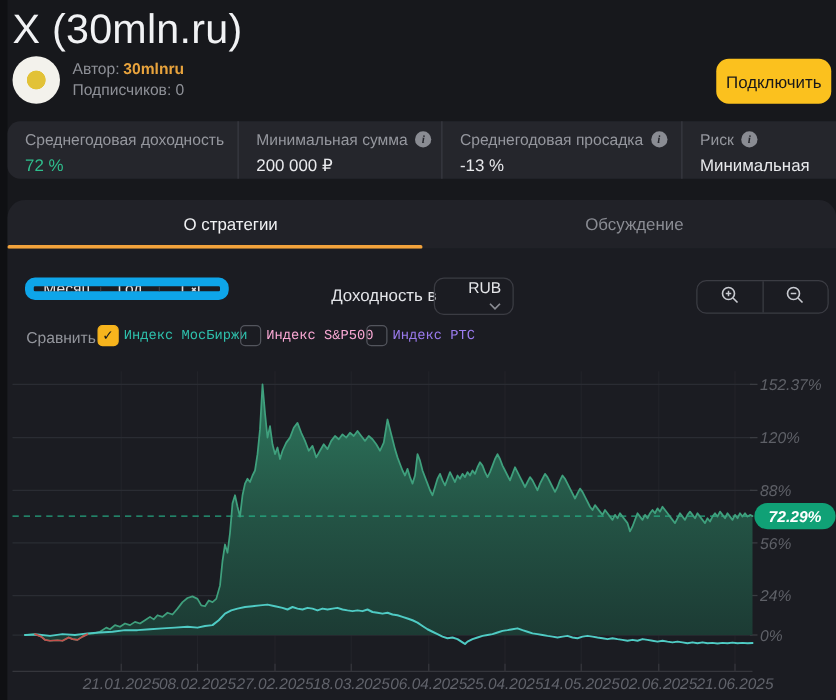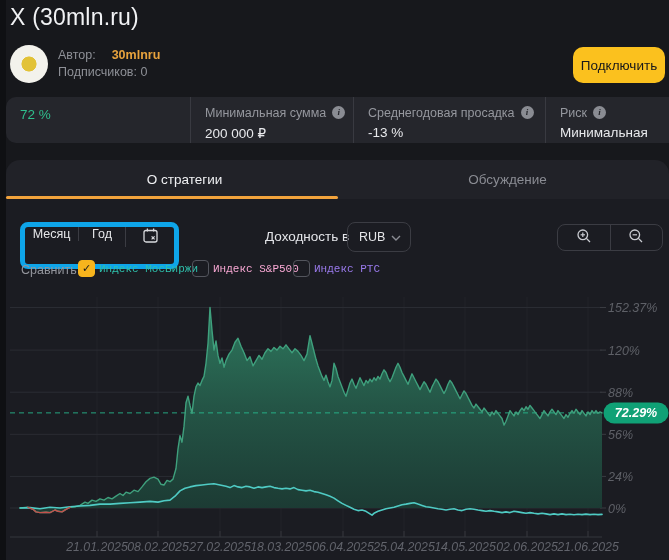--- a/index.html
+++ b/index.html
@@ -6,26 +6,26 @@
   html,body { width:669px; height:560px; overflow:hidden; }
   body {
     background:#17181C;
     font-family:"Liberation Sans","DejaVu Sans",sans-serif;
     color:#E8E9EC;
     position:relative;
   }
   .left-strip { position:absolute; left:0; top:0; width:6px; height:560px; background:#0F1013; }
 
   
-  .page-title { position:absolute; left:10px; top:4px; font-size:23px; font-weight:500; color:#F1F2F4; letter-spacing:.2px; }
+  .page-title { position:absolute; left:10px; top:4px; font-size:33px; font-weight:500; color:#F1F2F4; letter-spacing:.2px; }
   .avatar { position:absolute; left:10px; top:45px; width:38px; height:38px; border-radius:50%;
             background:radial-gradient(circle at 50% 50%, #E2C237 0 27%, #F3F2EC 29% 78%, #D8D8D2 86%, #2A2B30 100%); }
   .author-block { position:absolute; left:58px; top:47px; font-size:12.5px; line-height:17px; }
   .author-label, .subs-label { color:#8E9097; }
-  .author-name { color:#E8A33D; font-weight:600; margin-left:16px; cursor:pointer; }
+  .author-name { color:#E8A33D; font-weight:600; margin-left:3px; cursor:pointer; }
   .connect-btn { position:absolute; left:573px; top:47px; width:92px; height:36px; background:#FBC11E;
                  border:none; border-radius:10px; font-size:13.5px; font-weight:500; color:#18181A; cursor:pointer;
                  font-family:inherit; }
 
   
   .stats-card { position:absolute; left:6px; top:97px; width:663px; height:46px; background:#25262C;
                 border-radius:10px 0 0 10px; display:grid; grid-template-columns:184px 163px 192px 1fr; }
   .stat-cell { padding:6px 0 0 14px; }
   .stat-cell + .stat-cell { border-left:1px solid #393A41; }
   .stat-label { font-size:12.5px; color:#95979E; display:inline-block; vertical-align:middle; }
@@ -37,33 +37,33 @@
   
   .tabs-bar { position:absolute; left:6px; top:160px; width:663px; height:39px; background:#212228;
               border-radius:14px 14px 0 0; display:flex;padding-left:17px; }
   .tab { flex:1; display:flex; align-items:center; justify-content:center; font-size:13.5px; color:#8A8C93; cursor:pointer; position:relative; }
   .tab.active { color:#F0F1F3; }
   .tab-underline { position:absolute; left:0; bottom:0; width:50%; height:3px; background:#F2A33C; border-radius:2px; }
 
   
   .content { position:absolute; left:6px; top:199px; width:663px; height:361px; background:#1B1C22; }
 
-  .seg-control { position:absolute; left:14px; top:23px; height:47px; display:flex; align-items:flex-start;
-                 border:5px solid #0ea5e9; border-radius:8px; overflow:hidden; background:#1B1C22; }
+  .seg-control { position:absolute; left:14px; top:23px; height:18px; display:flex; align-items:center;
+                 border:7px solid #0ea5e9; border-radius:8px; overflow:hidden; background:#1B1C22; }
   .seg-btn { background:transparent; border:none; color:#E5E6E9; font-size:12.5px; font-family:inherit; cursor:pointer;
              padding:0; display:flex; align-items:center; justify-content:center; }
   .seg-btn + .seg-btn { border-left:1px solid #3B3C43; }
   .seg-btn.b1 { width:53px; } .seg-btn.b2 { width:47px; } .seg-btn.b3 { width:81px; } .seg-btn.b4 { width:49px; }
   .seg-btn.active { background:#F7B41D; color:#151517; font-weight:500; border-radius:8px; border-left:none; }
   .seg-btn.active + .seg-btn { border-left:none; }
 
   .currency-label { position:absolute; left:259px; top:30px; font-size:13.5px; color:#E3E4E8; }
   .currency-select { position:absolute; left:341px; top:23px; width:64px; height:30px; border:1px solid #3B3C43;
-                     border-radius:8px; display:flex; align-items:center; justify-content:space-between;
-                     padding:0 9px 0 11px; font-size:12.5px; color:#E5E6E9; cursor:pointer; background:transparent; }
+                     border-radius:8px; display:flex; align-items:flex-end; justify-content:space-between;
+                     padding:0 9px 0 11px; font-size:12.5px; color:#E5E6E9; cursor:pointer; background:transparent;flex-direction:column; }
 
   .zoom-group { position:absolute; left:551px; top:25px; width:106px; height:27px; border:1px solid #3B3C43;
                 border-radius:8px; display:flex; }
   .zoom-btn { flex:1; display:flex; align-items:center; justify-content:center; background:transparent; border:none; cursor:pointer; }
   .zoom-btn + .zoom-btn { border-left:1px solid #3B3C43; }
 
   .compare-row { position:absolute; left:0; top:61px; width:663px; height:20px; }
   .compare-label { position:absolute; left:15px; top:3px; font-size:12.5px; color:#93959C; }
   .cmp-box { position:absolute; width:17px; height:17px; top:0; border-radius:4px; border:1.5px solid #53555D;
              background:transparent; cursor:pointer; display:flex; align-items:center; justify-content:center;
@@ -89,20 +89,21 @@
   </div>
   <div>
     <span class="subs-label">Подписчиков:</span>
     <span class="subs-label">0</span>
   </div>
 </div>
 <button class="connect-btn">Подключить</button>
 
 <div class="stats-card">
   <div class="stat-cell">
+    <span class="stat-label">Среднегодовая доходность</span>
     <div class="stat-value" style="color:#2FBE8D">72 %</div>
   </div>
   <div class="stat-cell">
     <span class="stat-label">Минимальная сумма</span><span class="info-icon">i</span>
     <div class="stat-value">200 000 ₽</div>
   </div>
   <div class="stat-cell">
     <span class="stat-label">Среднегодовая просадка</span><span class="info-icon">i</span>
     <div class="stat-value">-13 %</div>
   </div>

